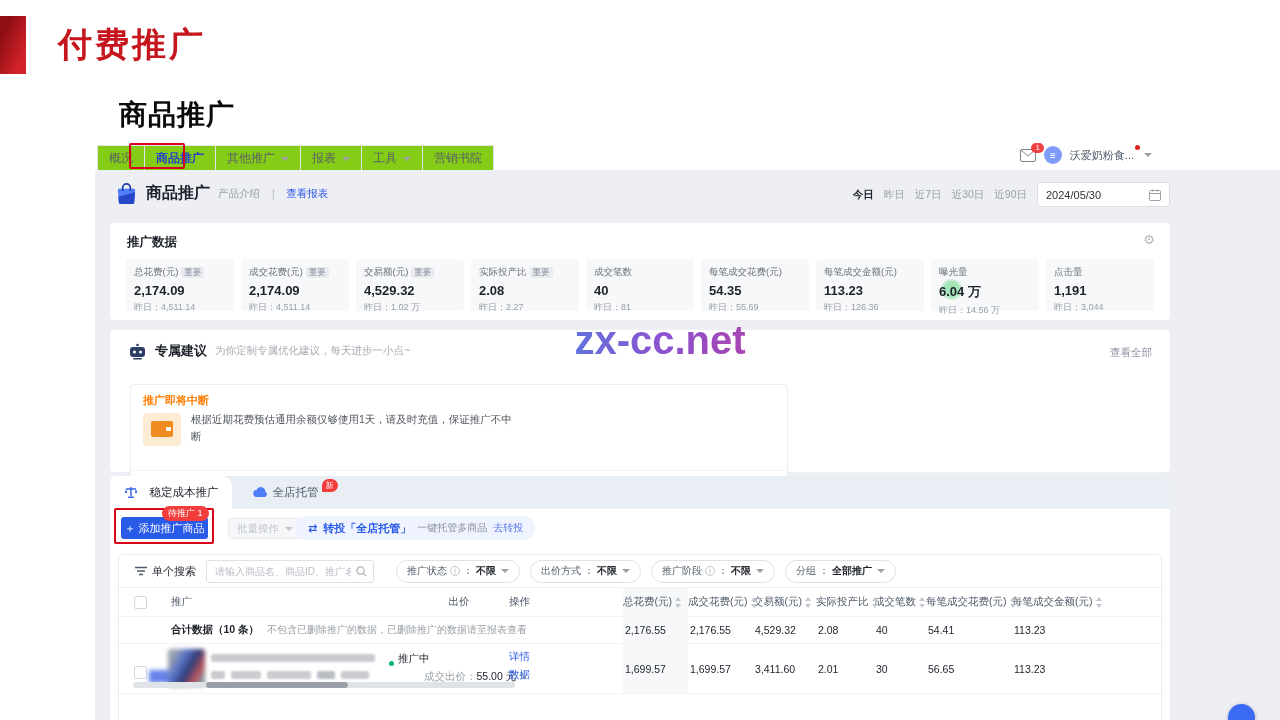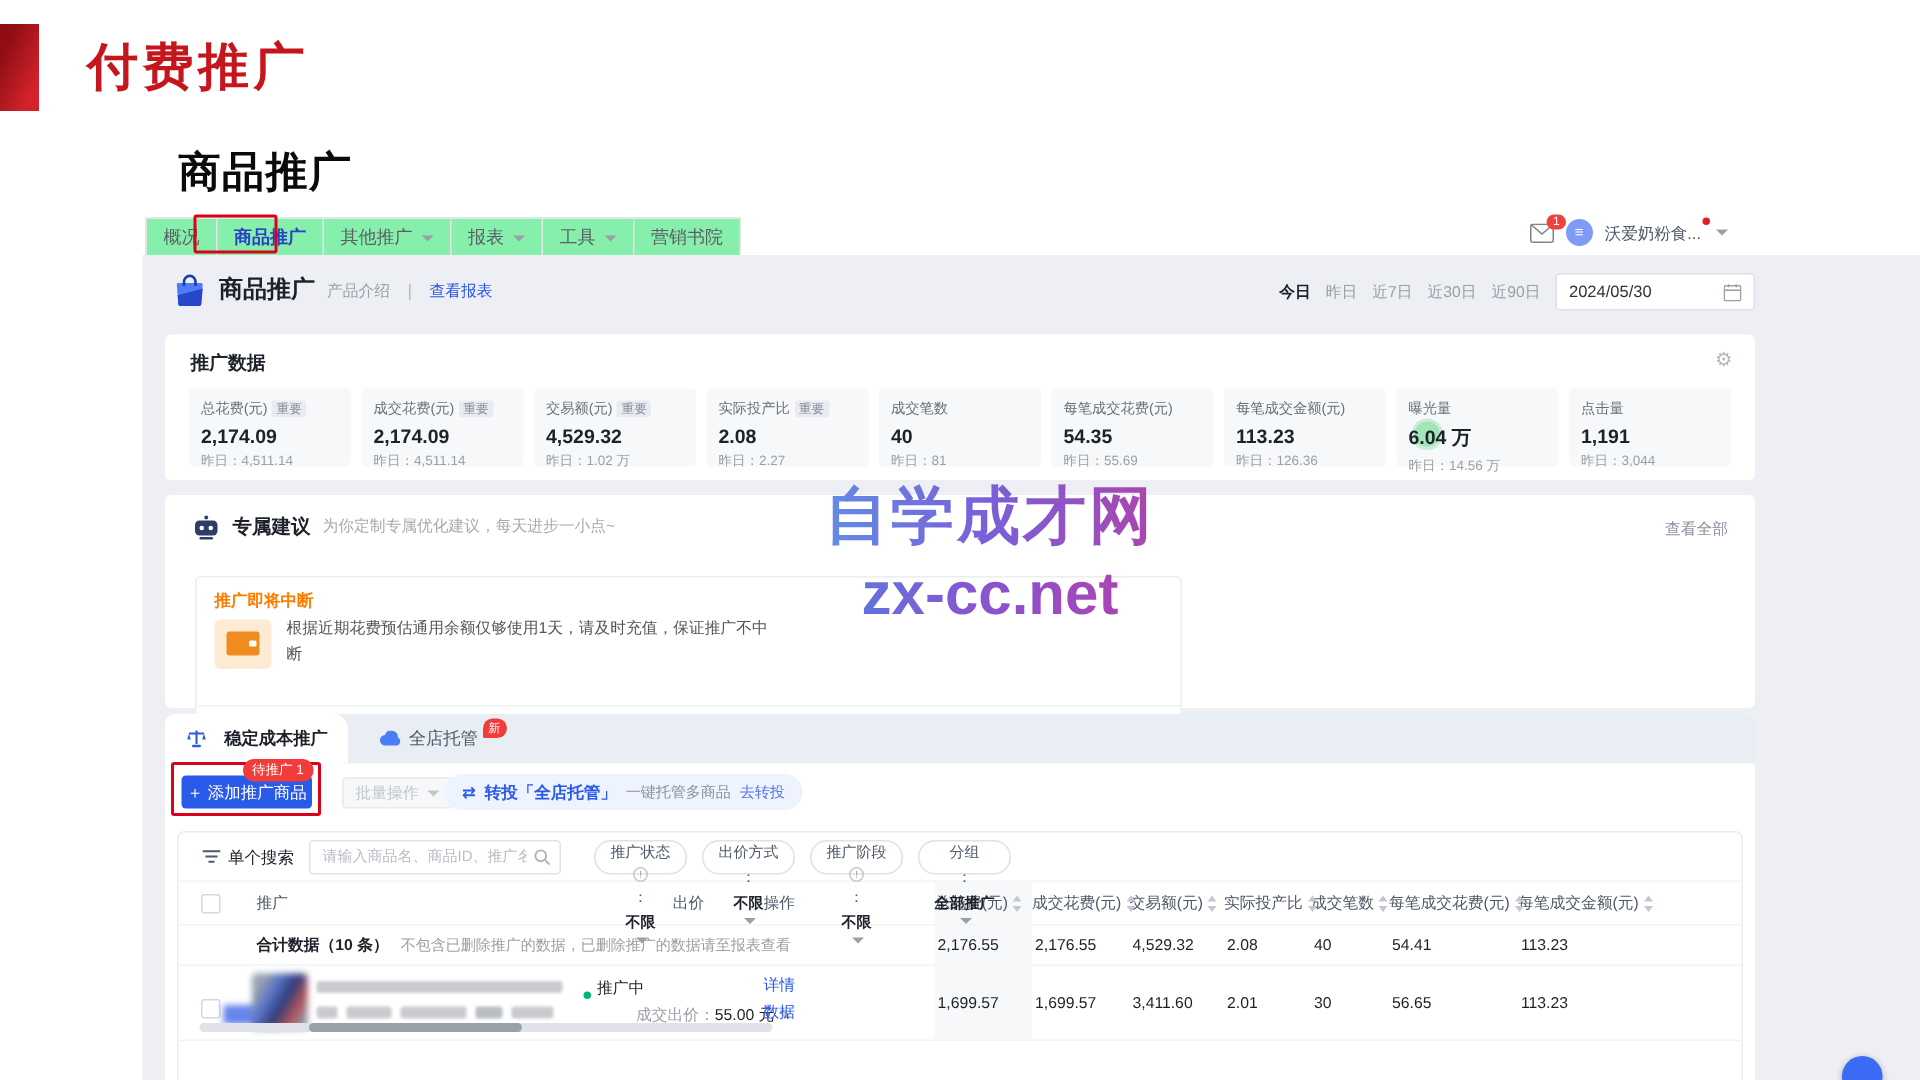--- a/index.html
+++ b/index.html
@@ -9,21 +9,21 @@
   
   .accent { position:absolute; left:0; top:16px; width:26px; height:58px;
             background:linear-gradient(115deg,#8e0e13 20%,#d3222a 80%); }
   .slide-title { position:absolute; left:58px; top:22px; font-size:34px; font-weight:bold;
                  color:#c5161d; letter-spacing:3px; }
   .slide-subtitle { position:absolute; left:119px; top:96px; font-size:28px; font-weight:bold;
                     color:#0a0a0a; letter-spacing:1px; }
 
   
   .navbar { position:absolute; left:95px; top:144px; width:1185px; height:26px; background:#fff; }
-  .nav-tabs { position:absolute; left:2px; top:1px; display:flex; border:1px solid #e3e4e8; background:#86efac; }
+  .nav-tabs { position:absolute; left:2px; top:1px; display:flex; border:1px solid #e3e4e8; background:#84cc16; }
   .nav-tab { padding:4px 11px; font-size:12px; color:#5a5f66; border-right:1px solid #e3e4e8;
              white-space:nowrap; display:flex; align-items:center; gap:4px; cursor:pointer; }
   .nav-tab:last-child { border-right:none; }
   .nav-tab.active { color:#2843c4; font-weight:bold; }
   .caret { display:inline-block; width:0; height:0; border-left:4px solid transparent;
            border-right:4px solid transparent; border-top:4px solid #9aa0a6; margin-left:2px; }
   .anno { position:absolute; border:2px solid #d9021b; border-radius:2px; z-index:40; pointer-events:none; }
   .anno-nav { left:34px; top:-1px; width:56px; height:26px; }
   .nav-right { position:absolute; right:128px; top:2px; display:flex; align-items:center; gap:8px; }
   .mail-wrap { position:relative; }
@@ -87,21 +87,21 @@
   .wm2 { font-size:40px; font-weight:bold; margin-top:2px;
          background:linear-gradient(90deg,#3f8ee8,#8a53cf,#c2399b);
          -webkit-background-clip:text; background-clip:text; color:transparent; }
 
   
   .maincard { position:absolute; left:15px; top:306px; width:1060px; height:244px; background:#fff;
               border-radius:6px 6px 0 0; }
   .tabstrip { position:absolute; left:0; top:0; width:100%; height:33px; background:#e9edf4; border-radius:6px 6px 0 0; }
   .tab1 { position:absolute; left:0; top:0; width:122px; height:33px; background:#fff;
           border-radius:6px 10px 0 0; display:flex; align-items:center; justify-content:center; gap:12px;
-          font-size:11.5px; font-weight:bold; color:#1d2129; cursor:pointer; }
+          font-size:11.5px; font-weight:normal; color:#1d2129; cursor:pointer; }
   .tab2 { position:absolute; left:126px; top:0; width:120px; height:33px;
           display:flex; align-items:center; justify-content:center; gap:5px;
           font-size:11.5px; color:#4e5969; cursor:pointer; }
   .new-badge { background:#f23c3c; color:#fff; font-size:8px; border-radius:7px 7px 7px 1px; padding:1px 4px;
                position:relative; top:-7px; left:-2px; }
   .anno-btn { left:4px; top:32px; width:100px; height:36px; }
   .btn-add { position:absolute; left:11px; top:41px; width:87px; height:22px; background:#2a5ae8; color:#fff;
              font-size:11px; border:none; border-radius:3px; cursor:pointer; }
   .pending-badge { position:absolute; left:52px; top:30px; background:#f23c3c; color:#fff; font-size:9px;
                    border-radius:8px; padding:1px 6px; z-index:41; white-space:nowrap; }
@@ -118,21 +118,21 @@
   .tablepanel { position:absolute; left:8px; top:78px; width:1044px; height:166px;
                 border:1px solid #ebedf0; border-bottom:none; border-radius:5px 5px 0 0; background:#fff; overflow:hidden; }
   .filterrow { position:relative; height:33px; border-bottom:1px solid #f2f3f5; display:flex; align-items:center; }
   .f-label { margin-left:16px; display:flex; align-items:center; gap:5px; font-size:11px; color:#1d2129; white-space:nowrap; }
   .f-input { margin-left:10px; width:168px; height:23px; border:1px solid #dfe1e6; border-radius:3px;
              font-size:10px; color:#333; padding:0 22px 0 8px; outline:none; font-family:inherit; }
   .f-input::placeholder { color:#b8bcc4; }
   .mag { position:relative; left:-18px; width:0; }
   .pills { display:flex; gap:10px; margin-left:22px; }
   .pill { height:23px; border:1px solid #dfe1e6; border-radius:12px; display:flex; align-items:center;
-          gap:3px; padding:0 10px; font-size:10px; color:#4e5969; white-space:nowrap; cursor:pointer;flex-direction:column; }
+          gap:3px; padding:0 10px; font-size:10px; color:#4e5969; white-space:nowrap; cursor:pointer; }
   .pill b { color:#1d2129; }
   .info { display:inline-block; width:10px; height:10px; border:1px solid #c3c7cf; border-radius:50%;
           font-size:7px; line-height:9px; text-align:center; color:#9aa0a6; }
   .info:after { content:"!"; }
 
   .trow { display:grid; grid-template-columns:36px 260px 88px 120px 65px 65px 63px 58px 52px 86px 96px 1fr;
           align-items:center; }
   .headerrow { height:28px; font-size:10.5px; color:#4e5969; }
   .summaryrow { height:28px; border-top:1px solid #f2f3f5; border-bottom:1px solid #f2f3f5; font-size:10.5px; color:#1d2129; }
   .datarow { height:50px; border-bottom:1px solid #f2f3f5; position:relative; font-size:10.5px; color:#1d2129; }
@@ -339,21 +339,20 @@
       <span class="sg-all">查看全部</span>
       <div class="sg-card">
         <div class="sg-card-title">推广即将中断</div>
         <div class="wallet"></div>
         <div class="sg-text">根据近期花费预估通用余额仅够使用1天，请及时充值，保证推广不中断</div>
         <div class="sg-action">去充值</div>
       </div>
     </div>
 
     <div class="watermark">
-      <div class="wm1">自学成才网</div>
       <div class="wm2">zx-cc.net</div>
     </div>
 
     <div class="maincard">
       <div class="tabstrip">
         <div class="tab1">
           <svg width="14" height="13" viewBox="0 0 14 13">
             <line x1="7" y1="1" x2="7" y2="10" stroke="#2a5ae8" stroke-width="1.4"></line>
             <line x1="2" y1="3" x2="12" y2="3" stroke="#2a5ae8" stroke-width="1.4"></line>
             <path d="M2 3L0.8 7h2.4z" fill="#2a5ae8"></path>

